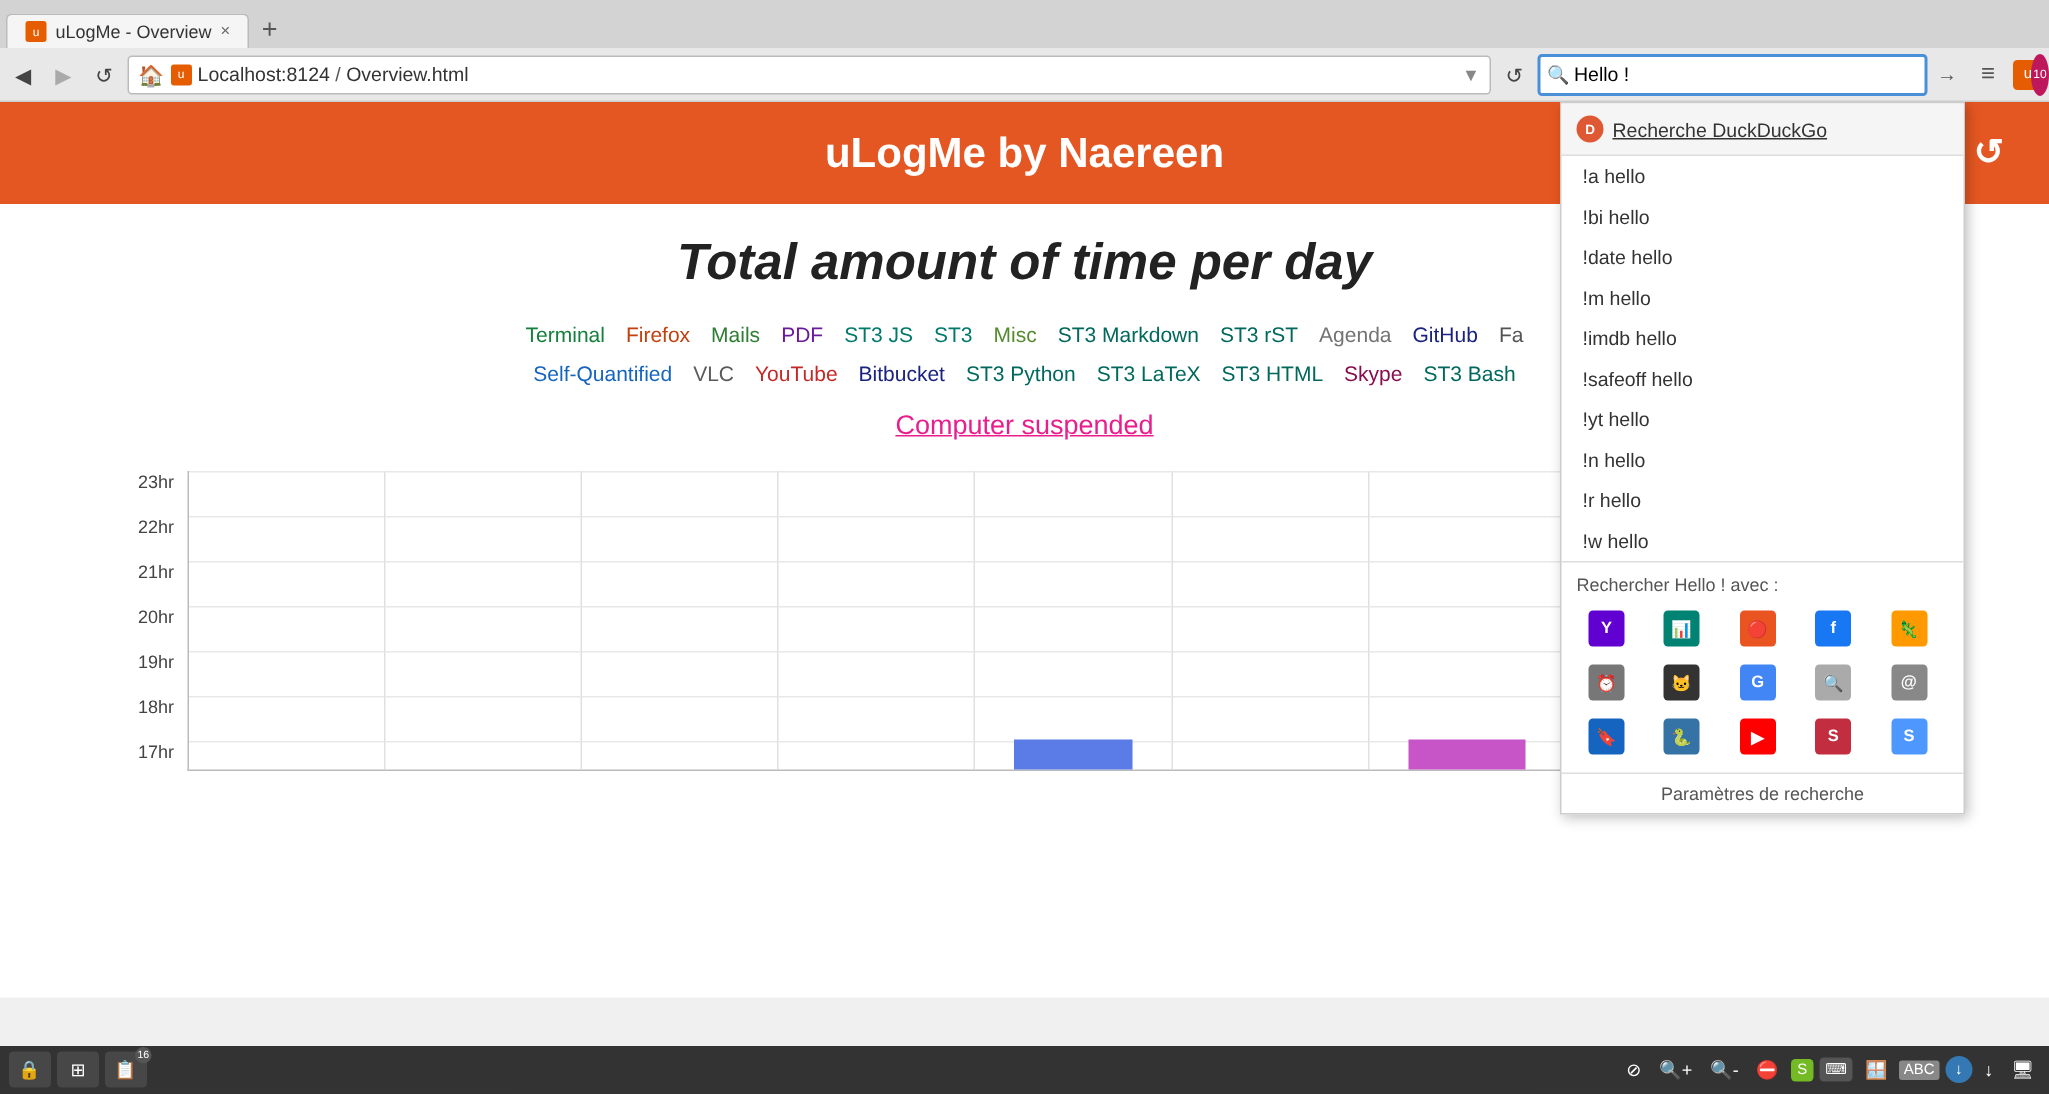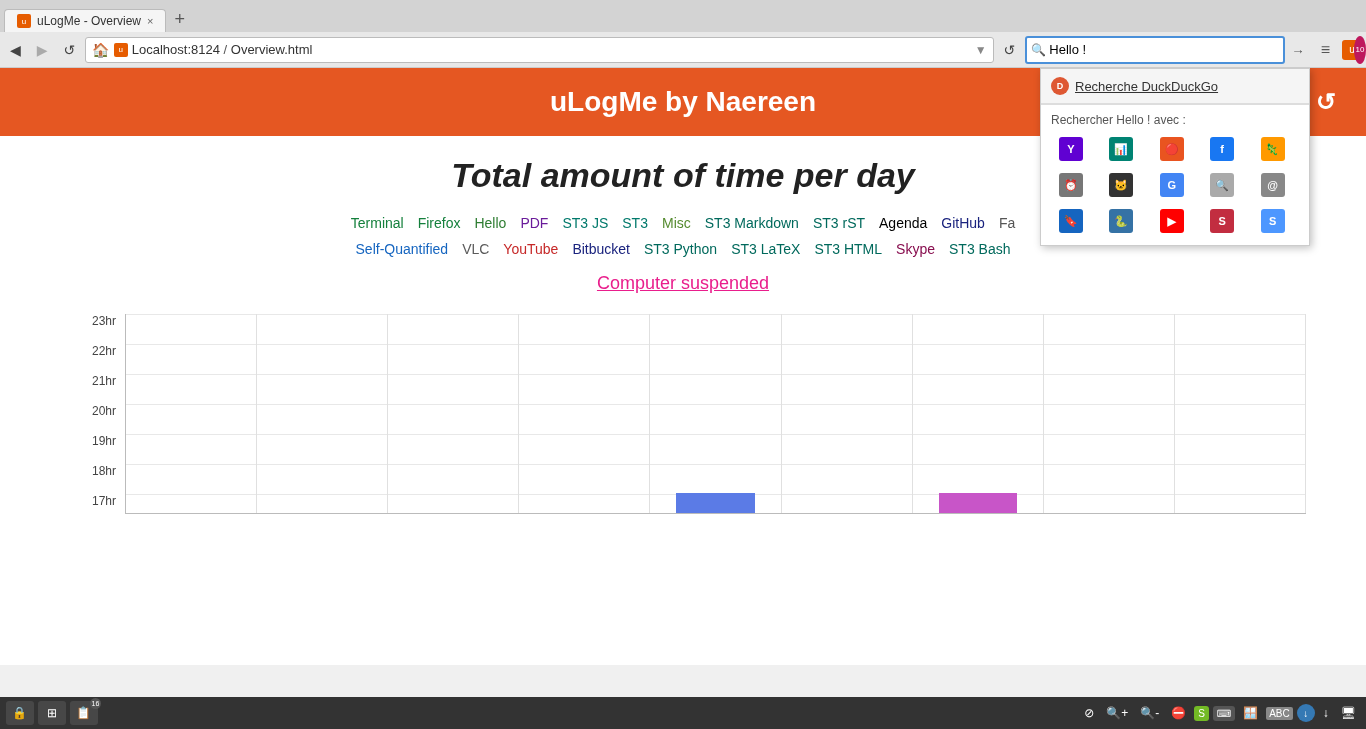--- a/index.html
+++ b/index.html
@@ -387,29 +387,29 @@
     <span>uLogMe by Naereen</span>
     <a class="day-view-link" style="color:rgba(255,255,255,0.5);font-size:18px;text-decoration:none;">day View</a>
     <span class="refresh-circle">↺</span>
   </div>
 
   <div class="page-inner">
     <div class="main-title">Total amount of time per day</div>
 
     <div class="links-row" id="links-row-1">
         <a href="#" style="color: #15803d;">Terminal</a>
-        <a href="#" style="color: #15803d;">Firefox</a>
-        <a href="#" style="color: rgb(46, 125, 50);">Hello</a>
+        <a href="#" style="color: #c2410c;">Firefox</a>
+        <a href="#" style="color: rgb(46, 125, 50);">Mails</a>
         <a href="#" style="color: rgb(106, 27, 154);">PDF</a>
         <a href="#" style="color: rgb(0, 121, 107);">ST3 JS</a>
         <a href="#" style="color: rgb(0, 121, 107);">ST3</a>
         <a href="#" style="color: rgb(85, 139, 47);">Misc</a>
         <a href="#" style="color: rgb(0, 105, 92);">ST3 Markdown</a>
         <a href="#" style="color: rgb(0, 105, 92);">ST3 rST</a>
-        <a href="#" style="color: #000000; text-align: center;">Agenda</a>
+        <a href="#" style="color: #737373; text-align: center;">Agenda</a>
         <a href="#" style="color: rgb(26, 35, 126);">GitHub</a>
         <a href="#" style="color: rgb(85, 85, 85);">Fa</a>
       </div>
 
     <div class="links-row" id="links-row-2">
         <a href="#" style="color: rgb(21, 101, 192);">Self-Quantified</a>
         <a href="#" style="color: rgb(91, 91, 91);">VLC</a>
         <a href="#" style="color: rgb(198, 40, 40);">YouTube</a>
         <a href="#" style="color: rgb(26, 35, 126);">Bitbucket</a>
         <a href="#" style="color: rgb(0, 105, 92);">ST3 Python</a>
@@ -517,20 +517,32 @@
           </div>
         </div>
     </div>
   </div>
 
   <div class="dropdown-overlay" id="dropdown-overlay" style="top:0; right:56px;">
     <div class="dropdown-header">
       <div class="ddg-icon">D</div>
       <span class="dropdown-header-text">Recherche DuckDuckGo</span>
     </div>
+    <div id="suggestions-list">
+        <div class="suggestion-item">!a hello</div>
+        <div class="suggestion-item">!bi hello</div>
+        <div class="suggestion-item">!date hello</div>
+        <div class="suggestion-item">!m hello</div>
+        <div class="suggestion-item">!imdb hello</div>
+        <div class="suggestion-item">!safeoff hello</div>
+        <div class="suggestion-item">!yt hello</div>
+        <div class="suggestion-item">!n hello</div>
+        <div class="suggestion-item">!r hello</div>
+        <div class="suggestion-item">!w hello</div>
+      </div>
     <div class="search-engines-section">
       <div class="search-engines-label">Rechercher Hello ! avec :</div>
       <div class="engines-grid" id="engines-row1">
           <button class="engine-btn">
             <div class="engine-icon" style="background: rgb(96, 1, 210); color: white;">Y</div>
           </button>
           <button class="engine-btn">
             <div class="engine-icon" style="background: rgb(0, 131, 115); color: white;">📊</div>
           </button>
           <button class="engine-btn">
@@ -571,20 +583,21 @@
             <div class="engine-icon" style="background: rgb(255, 0, 0); color: white;">▶</div>
           </button>
           <button class="engine-btn">
             <div class="engine-icon" style="background: rgb(194, 45, 64); color: white;">S</div>
           </button>
           <button class="engine-btn">
             <div class="engine-icon" style="background: rgb(77, 151, 255); color: white;">S</div>
           </button>
         </div>
     </div>
+    <div class="settings-link">Paramètres de recherche</div>
   </div>
 
 </div>
 
 <div class="taskbar">
   <div class="taskbar-item" style="position:relative;">
     🔒
   </div>
   <div class="taskbar-item">
     ⊞

